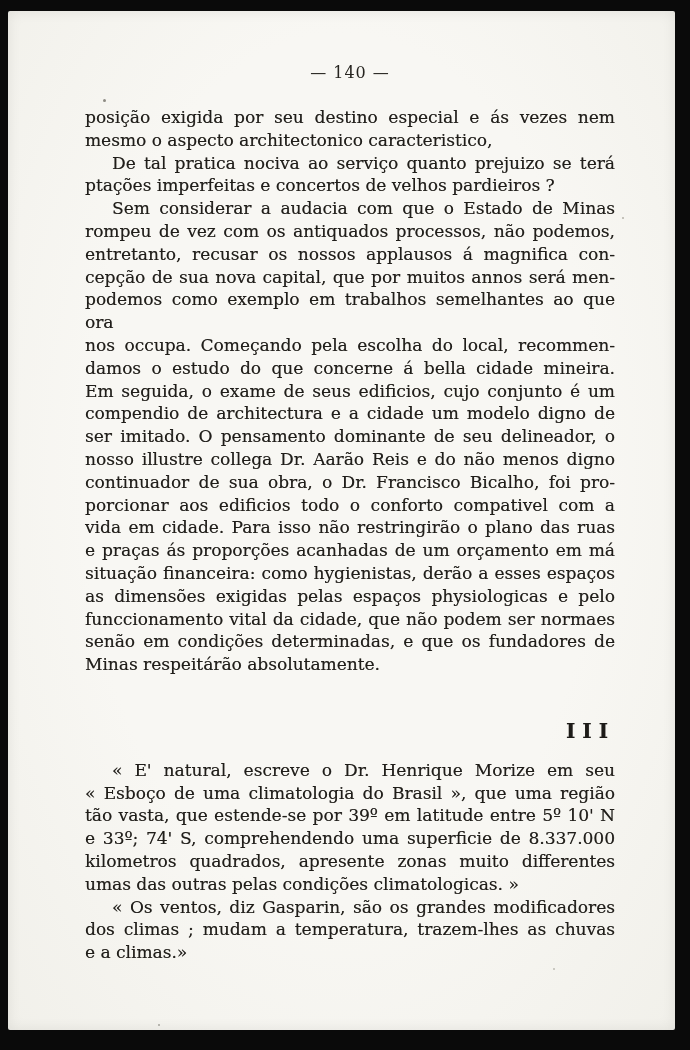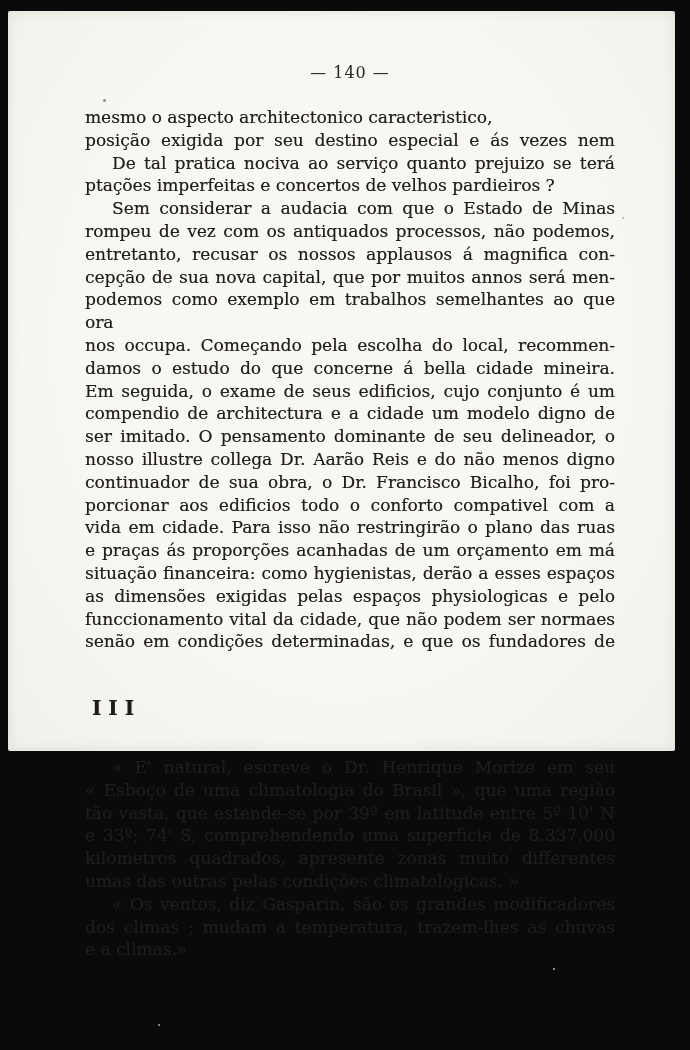--- a/index.html
+++ b/index.html
@@ -6,21 +6,21 @@
   body {
     width: 690px; height: 1050px;
     background: #0a0a0a;
     position: relative;
     overflow: hidden;
     font-family: "DejaVu Serif", "Liberation Serif", serif;
   }
   .page {
     position: absolute;
     left: 8px; top: 11px;
-    width: 667px; height: 740px;
+    width: 667px; height: 1019px;
     background: radial-gradient(ellipse at 50% 45%, #f8f7f3 55%, #f1f0ea 100%);
     border-radius: 2px;
     box-shadow: inset 0 0 14px rgba(0,0,0,0.08);
   }
   .page-number {
     position: absolute;
     left: 77px; top: 52px; width: 530px;
     text-align: center;
     font-size: 16px;
     color: #26241f;
@@ -31,22 +31,22 @@
     left: 77px; top: 95px; width: 530px;
     font-size: 17px;
     line-height: 22.8px;
     color: #201e1a;
     text-shadow: 0.2px 0.2px 0 rgba(32,30,26,0.55);
   }
   .line { text-align: justify; text-align-last: justify; }
   .line.end { text-align-last: left; }
   .para.indent .line:first-child { text-indent: 27px; }
   .section-heading {
-    margin: 44px 0 36px 0;
-    text-align: left;
+    margin: 44px 0 16px 0;
+    text-align: right;
     font-weight: bold;
     font-size: 20px;
     letter-spacing: 7px;
     text-indent: 7px;
     color: #1d1b18;
   }
   .speck { position: absolute; border-radius: 50%; }
   .speck-1 { left: 95px;  top: 88px;  width: 3px; height: 3px; background: #8d8b83; }
   .speck-2 { left: 614px; top: 206px; width: 2px; height: 2px; background: #b3b1a9; }
   .speck-3 { left: 150px; top: 1013px; width: 2px; height: 2px; background: #a5a39b; }
@@ -59,22 +59,22 @@
   <span class="speck speck-1"></span>
   <span class="speck speck-2"></span>
   <span class="speck speck-3"></span>
   <span class="speck speck-4"></span>
 
   <div class="page-number">— 140 —</div>
 
   <div class="text-block">
 
     <div class="para">
+      <div class="line">posição exigida por seu destino especial e ás vezes nem</div>
       <div class="line end">mesmo o aspecto architectonico caracteristico,</div>
-      <div class="line">posição exigida por seu destino especial e ás vezes nem</div>
     </div>
 
     <div class="para indent">
       <div class="line">De tal pratica nociva ao serviço quanto prejuizo se terá</div>
       <div class="line end">ptações imperfeitas e concertos de velhos pardieiros ?</div>
     </div>
 
     <div class="para indent">
       <div class="line">Sem considerar a audacia com que o Estado de Minas</div>
       <div class="line">rompeu de vez com os antiquados processos, não podemos,</div>
@@ -88,20 +88,21 @@
       <div class="line">ser imitado. O pensamento dominante de seu delineador, o</div>
       <div class="line">nosso illustre collega Dr. Aarão Reis e do não menos digno</div>
       <div class="line">continuador de sua obra, o Dr. Francisco Bicalho, foi pro-</div>
       <div class="line">porcionar aos edificios todo o conforto compativel com a</div>
       <div class="line">vida em cidade. Para isso não restringirão o plano das ruas</div>
       <div class="line">e praças ás proporções acanhadas de um orçamento em má</div>
       <div class="line">situação financeira: como hygienistas, derão a esses espaços</div>
       <div class="line">as dimensões exigidas pelas espaços physiologicas e pelo</div>
       <div class="line">funccionamento vital da cidade, que não podem ser normaes</div>
       <div class="line">senão em condições determinadas, e que os fundadores de</div>
+      <div class="line end">Minas respeitárão absolutamente.</div>
     </div>
 
     <div class="section-heading">III</div>
 
     <div class="para indent">
       <div class="line">« E' natural, escreve o Dr. Henrique Morize em seu</div>
       <div class="line">« Esboço de uma climatologia do Brasil », que uma região</div>
       <div class="line">tão vasta, que estende-se por 39º em latitude entre 5º 10' N</div>
       <div class="line">e 33º; 74' S, comprehendendo uma superficie de 8.337.000</div>
       <div class="line">kilometros quadrados, apresente zonas muito differentes</div>

